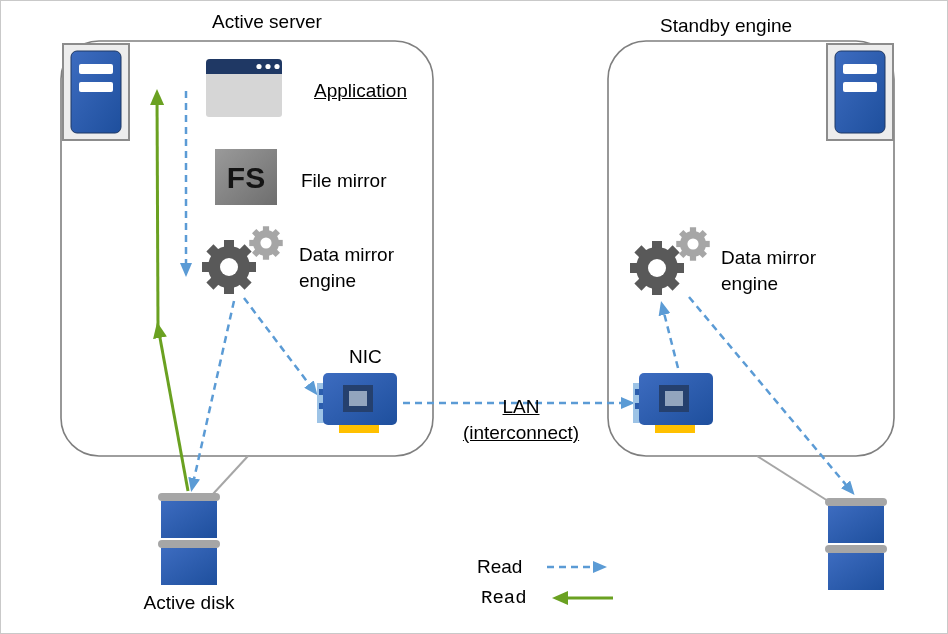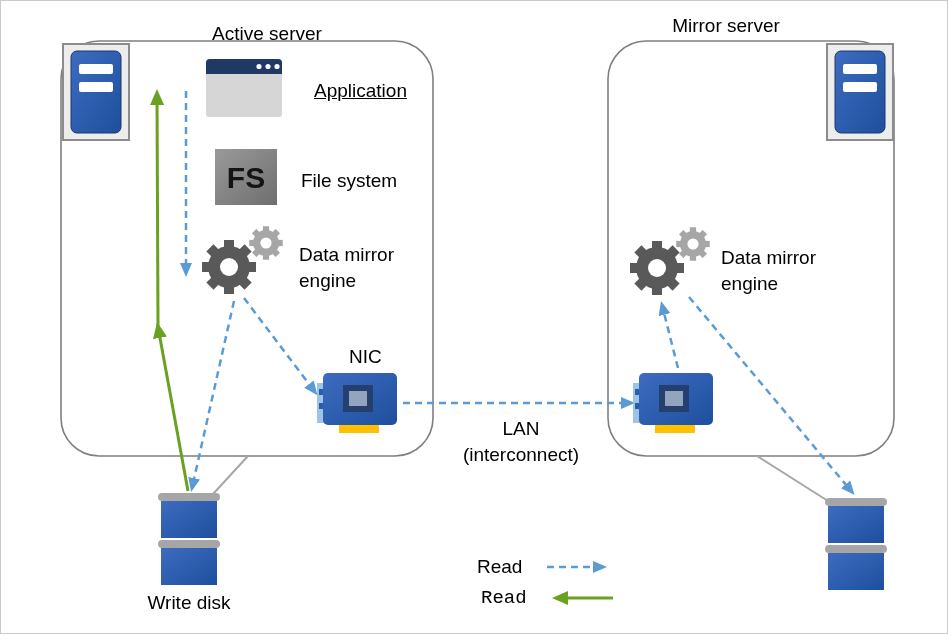--- a/index.html
+++ b/index.html
@@ -130,35 +130,35 @@
     <use href="#nicCard" x="322" y="372"></use>
     <use href="#nicCard" x="638" y="372"></use>
 
     <use href="#diskStack" x="157" y="492"></use>
     <use href="#diskStack" x="824" y="497"></use>
 
     <line class="dash" x1="546" y1="566" x2="602" y2="566" marker-end="url(#mBlue)"></line>
     <line class="readln" x1="612" y1="597" x2="556" y2="597" marker-end="url(#mGreen)"></line>
   </svg>
 
-  <div class="label center" style="left:80px; top:20px; width:372px;">Active server</div>
+  <div class="label center" style="left:80px; top:8px; width:372px;">Active server</div>
 
-  <div class="label center" style="left:582px; top:12px; width:286px;">Mirror server</div>
+  <div class="label center" style="left:582px; top:12px; width:286px;">Standby engine</div>
 
   <div class="label" style="left:313px; top:77px;text-decoration:underline;">Application</div>
 
-  <div class="label" style="left:300px; top:167px;">File system</div>
+  <div class="label" style="left:300px; top:167px;">File mirror</div>
 
   <div class="label" style="left:298px; top:241px; width:114px;">Data mirror engine</div>
 
   <div class="label" style="left:348px; top:343px;">NIC</div>
 
   <div class="label" style="left:720px; top:244px; width:114px;">Data mirror engine</div>
 
-  <div class="label center" style="left:456px; top:415px; width:128px;">LAN (interconnect)</div>
+  <div class="label center" style="left:456px; top:393px; width:128px;text-decoration:underline;">LAN (interconnect)</div>
 
-  <div class="label center" style="left:128px; top:589px; width:120px;">Write disk</div>
+  <div class="label center" style="left:128px; top:589px; width:120px;">Active disk</div>
 
   <div class="label" style="left:476px; top:553px;">Read</div>
 
   <div class="label" style="left:480px; top:584px;font-family:Liberation Mono, monospace;">Read</div>
 
 </div>
 
 </body></html>

